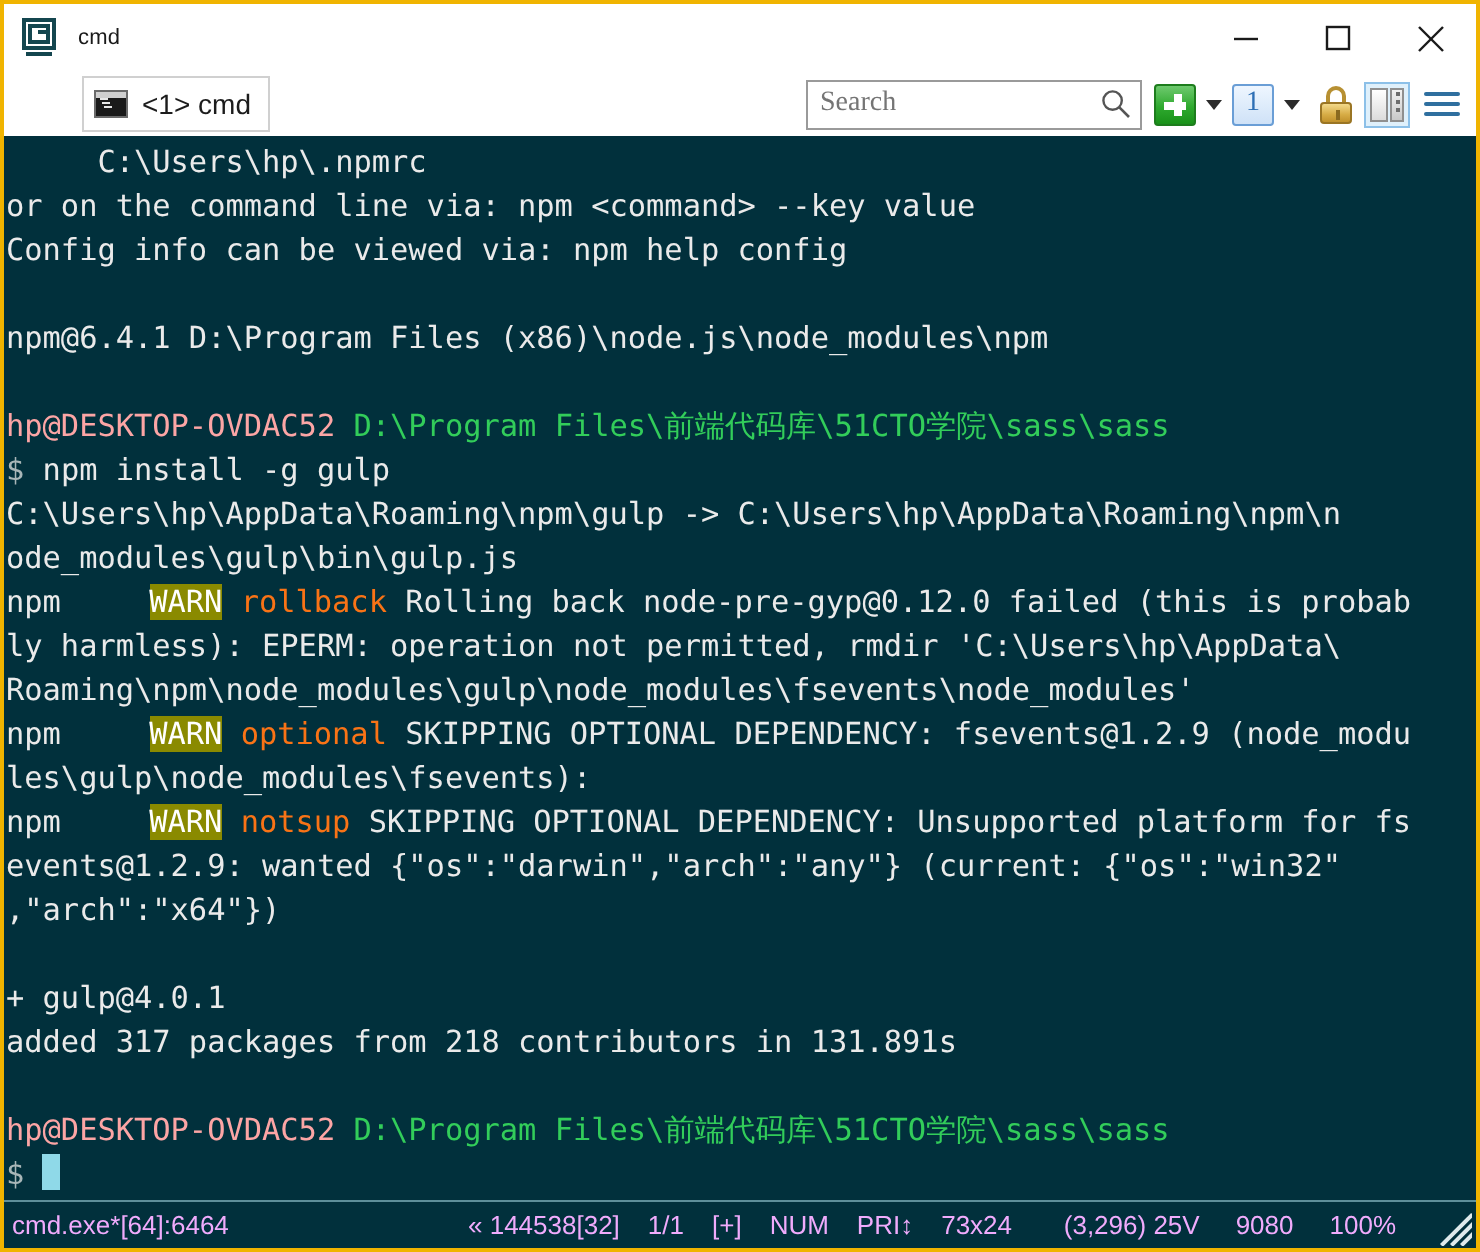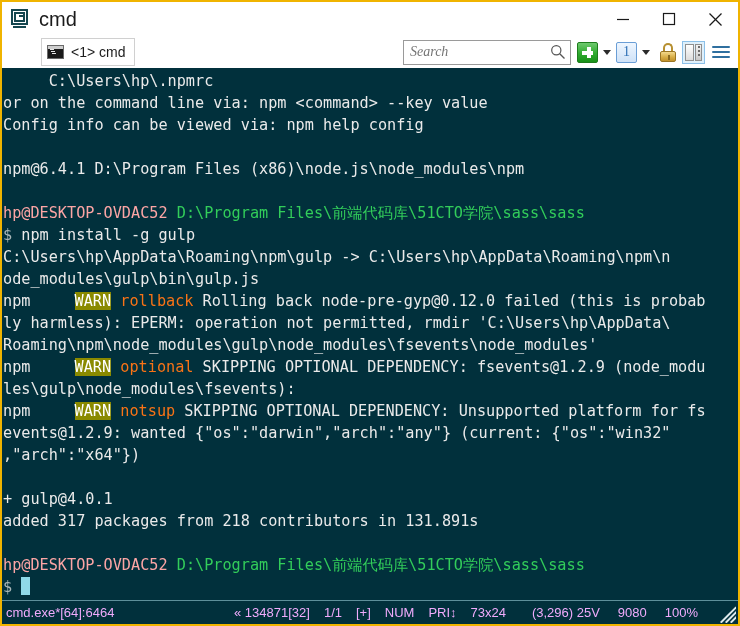--- a/index.html
+++ b/index.html
@@ -64,21 +64,21 @@
     width: 6px; height: 2px;
     background: #14464f;
   }
   .app-icon .stand {
     position: absolute;
     left: 3px; top: 17px;
     width: 13px; height: 2px;
     background: #14464f;
   }
   .title-text {
-    font-size: 20px;
+    font-size: 11px;
     color: #1a1a1a;
     letter-spacing: 0.1px;
     white-space: nowrap;
   }
   .wincontrols {
     position: absolute;
     right: 0; top: 0;
     height: 34px;
     display: flex;
   }
@@ -159,21 +159,20 @@
     display: flex;
     align-items: center;
     padding: 0 4px 0 6px;
     margin-right: 6px;
   }
   .search-input {
     flex: 1 1 auto;
     border: none;
     outline: none;
     font-family: "Liberation Serif", serif;
-    font-style: italic;
     font-size: 14px;
     color: #0369a1;
     background: transparent;
     padding: 0;
     min-width: 0;
   }
   .search-icon { flex: 0 0 16px; height: 16px; color: #555; }
 
   .tb-btn {
     display: flex;
@@ -480,21 +479,21 @@
       </div>
 
     </div>
   </div>
 
   <div class="terminal" id="terminal"><div class="tline"><span class="c-white">     C:\Users\hp\.npmrc</span></div><div class="tline"><span class="c-white">or on the command line via: npm &lt;command&gt; --key value</span></div><div class="tline"><span class="c-white">Config info can be viewed via: npm help config</span></div><div class="tline"><span class="c-white"></span></div><div class="tline"><span class="c-white">npm@6.4.1 D:\Program Files (x86)\node.js\node_modules\npm</span></div><div class="tline"><span class="c-white"></span></div><div class="tline"><span class="c-teal">hp@DESKTOP-OVDAC52</span><span class="c-green"> D:\Program Files\前端代码库\51CTO学院\sass\sass</span></div><div class="tline"><span class="c-gray">$</span><span class="c-white"> npm install -g gulp</span></div><div class="tline"><span class="c-white">C:\Users\hp\AppData\Roaming\npm\gulp -&gt; C:\Users\hp\AppData\Roaming\npm\n</span></div><div class="tline"><span class="c-white">ode_modules\gulp\bin\gulp.js</span></div><div class="tline"><span class="c-white">npm </span><span class="c-warn">WARN</span><span class="c-white"> </span><span class="c-magenta">rollback</span><span class="c-white"> Rolling back node-pre-gyp@0.12.0 failed (this is probab</span></div><div class="tline"><span class="c-white">ly harmless): EPERM: operation not permitted, rmdir 'C:\Users\hp\AppData\</span></div><div class="tline"><span class="c-white">Roaming\npm\node_modules\gulp\node_modules\fsevents\node_modules'</span></div><div class="tline"><span class="c-white">npm </span><span class="c-warn">WARN</span><span class="c-white"> </span><span class="c-magenta">optional</span><span class="c-white"> SKIPPING OPTIONAL DEPENDENCY: fsevents@1.2.9 (node_modu</span></div><div class="tline"><span class="c-white">les\gulp\node_modules\fsevents):</span></div><div class="tline"><span class="c-white">npm </span><span class="c-warn">WARN</span><span class="c-white"> </span><span class="c-magenta">notsup</span><span class="c-white"> SKIPPING OPTIONAL DEPENDENCY: Unsupported platform for fs</span></div><div class="tline"><span class="c-white">events@1.2.9: wanted {"os":"darwin","arch":"any"} (current: {"os":"win32"</span></div><div class="tline"><span class="c-white">,"arch":"x64"})</span></div><div class="tline"><span class="c-white"></span></div><div class="tline"><span class="c-white">+ gulp@4.0.1</span></div><div class="tline"><span class="c-white">added 317 packages from 218 contributors in 131.891s</span></div><div class="tline"><span class="c-white"></span></div><div class="tline"><span class="c-teal">hp@DESKTOP-OVDAC52</span><span class="c-green"> D:\Program Files\前端代码库\51CTO学院\sass\sass</span></div><div class="tline"><span class="c-gray">$</span><span class="c-white"> </span><span class="cursor"></span></div></div>
 
   <div class="statusbar">
     <div class="sb-left">cmd.exe*[64]:6464</div>
     <div class="sb-mid" id="sb-mid">
-        <span>« 134871[32]</span>
+        <span>« 144538[32]</span>
         <span>1/1</span>
         <span>[+]</span>
         <span>NUM</span>
         <span>PRI↕</span>
         <span>73x24</span>
       </div>
     <div class="sb-right" id="sb-right">
         <span>(3,296) 25V</span>
         <span>9080</span>
         <span>100%</span>

